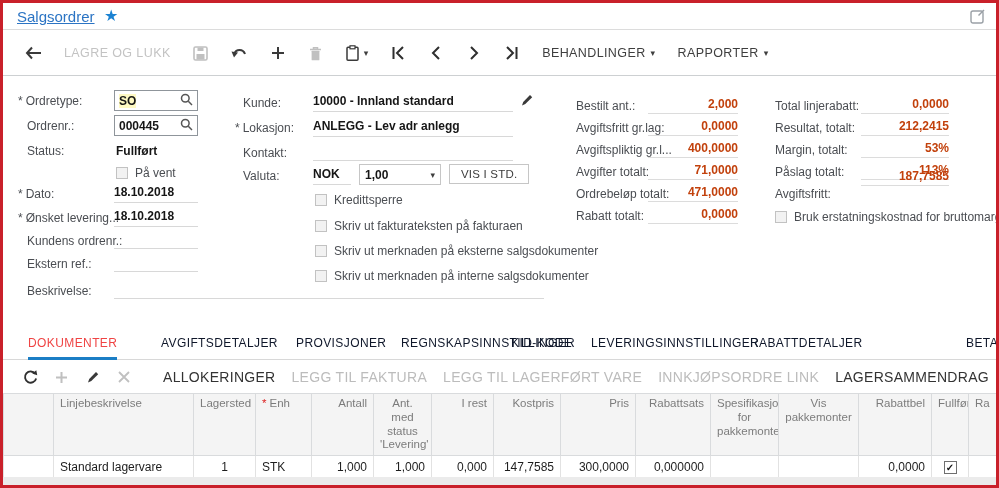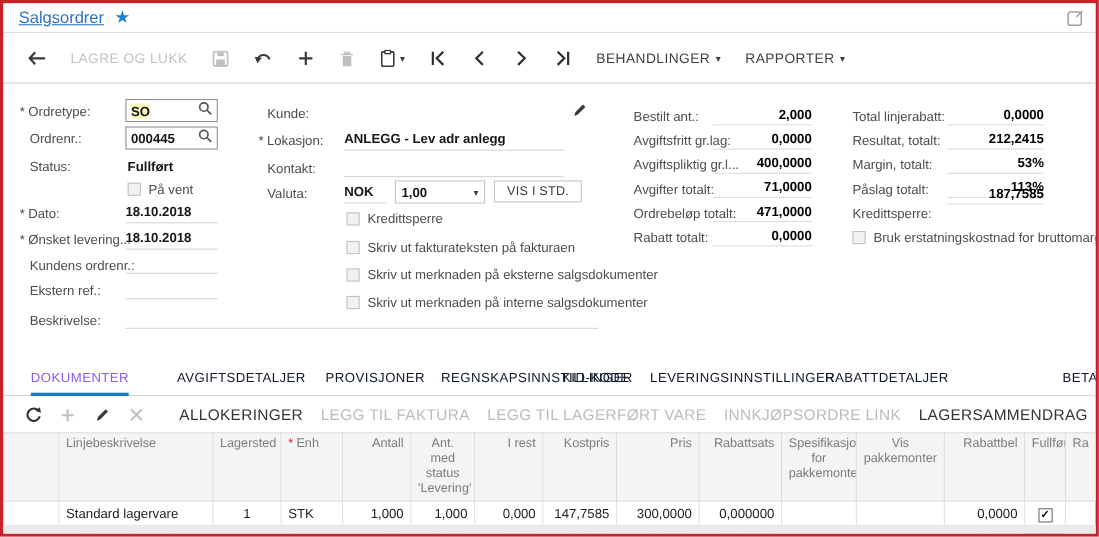--- a/index.html
+++ b/index.html
@@ -35,29 +35,29 @@
   .lookup .lv { font-size:12px; font-weight:bold; color:#161616; }
   .lookup .lv.selected { background:#fef9c3; }
   .cb { display:inline-block; width:12px; height:12px; border:1px solid #c2c2c2; background:#f2f2f2; vertical-align:middle; }
   .cblbl { font-size:12px; color:#4a4d52; margin-left:7px; vertical-align:middle; white-space:nowrap; }
   .cbrow { position:absolute; white-space:nowrap; }
   .btn { position:absolute; border:1px solid #c6c6c6; background:#fff; font-size:11.5px; color:#3c3c3c;
          padding:3px 11px; letter-spacing:.2px; cursor:pointer; }
   .select { position:absolute; border:1px solid #c6c6c6; background:#fff; height:21px; display:flex;
             align-items:center; justify-content:space-between; padding:0 5px; }
   .select .sv { font-size:12px; font-weight:bold; color:#161616; }
-  .tot-val { position:absolute; font-size:12px; font-weight:bold; color:#000000; text-align:right;
+  .tot-val { position:absolute; font-size:12px; font-weight:bold; color:#c2410c; text-align:right;
              border-bottom:1px solid #dcdcdc; padding-bottom:2px; }
   .pencil-btn { position:absolute; cursor:pointer; }
 
   
   .tabsbar { position:absolute; top:325px; left:0; right:0; height:32px; border-bottom:1px solid #d8d8d8; background:#fff; }
   .tab { position:absolute; top:0; height:32px; display:flex; align-items:center; font-size:12px;
          letter-spacing:.4px; color:#0f172a; cursor:pointer; white-space:nowrap; border-bottom:3px solid transparent; }
-  .tab.active { color:#8b5cf6; border-bottom-color:#1b7ec5; }
+  .tab.active { color:#ef4444; border-bottom-color:#1b7ec5; }
 
   
   .gridbar { position:absolute; top:358px; left:0; right:0; height:32px; background:#fff;
              display:flex; align-items:center; padding-left:20px; gap:16px; }
   .gico { display:inline-flex; align-items:center; justify-content:center; min-width:15px; cursor:pointer; }
   .gdiv { width:1px; height:18px; background:#dddddd; }
   .gbtn { font-size:14px; letter-spacing:.3px; white-space:nowrap; cursor:pointer; }
   .gbtn.on { color:#333; }
   .gbtn.off { color:#bcbcbc; cursor:default; }
 
@@ -197,20 +197,21 @@
     <span class="lbl" style="left:24px;top:157px">Kundens ordrenr.:</span>
     <span class="val uline" style="left:111px;top:155px;width:84px;height:17px"></span>
 
     <span class="lbl" style="left:24px;top:180px">Ekstern ref.:</span>
     <span class="val uline" style="left:111px;top:178px;width:84px;height:17px"></span>
 
     <span class="lbl" style="left:24px;top:207px">Beskrivelse:</span>
     <span class="val uline" style="left:111px;top:205px;width:430px;height:17px"></span>
 
     <span class="lbl" style="left:240px;top:19px">Kunde:</span>
+    <span class="val uline" style="left:310px;top:17px;width:200px;padding-bottom:3px">10000 - Innland standard</span>
     <span class="pencil-btn" style="left:517px;top:16px">
       <svg width="14" height="14" viewBox="0 0 14 14">
           <path d="M2 12.5 L3.2 8.9 L10 2 L12.2 4.2 L5.3 11.1 Z" fill="#3a3a3a"></path>
         </svg>
     </span>
 
     <span class="lbl" style="left:232px;top:44px"><i class="req" style="font-style:normal">*</i><span>Lokasjon:</span></span>
     <span class="val uline" style="left:310px;top:42px;width:200px;padding-bottom:3px">ANLEGG - Lev adr anlegg</span>
 
     <span class="lbl" style="left:240px;top:69px">Kontakt:</span>
@@ -251,21 +252,21 @@
     <span class="tot-val" style="left:645px;top:130px;width:90px">0,0000</span>
 
     <span class="lbl" style="left:772px;top:22px">Total linjerabatt:</span>
     <span class="tot-val" style="left:858px;top:20px;width:88px">0,0000</span>
     <span class="lbl" style="left:772px;top:44px">Resultat, totalt:</span>
     <span class="tot-val" style="left:858px;top:42px;width:88px">212,2415</span>
     <span class="lbl" style="left:772px;top:66px">Margin, totalt:</span>
     <span class="tot-val" style="left:858px;top:64px;width:88px">53%</span>
     <span class="lbl" style="left:772px;top:88px">Påslag totalt:</span>
     <span class="tot-val" style="left:858px;top:86px;width:88px">113%</span>
-    <span class="lbl" style="left:772px;top:110px">Kredittsperre:</span>
+    <span class="lbl" style="left:772px;top:110px">Avgiftsfritt:</span>
     <span class="tot-val" style="left:858px;top:92px;width:88px">187,7585</span>
 
     <span class="cbrow" style="left:772px;top:130px">
       <span class="cb"></span><span class="cblbl">Bruk erstatningskostnad for bruttomargin/fortjenest</span>
     </span>
   </div>
 
   <div class="tabsbar">
     <span class="tab active" style="left:25px">DOKUMENTER</span>
     <span class="tab" style="left:158px">AVGIFTSDETALJER</span>

